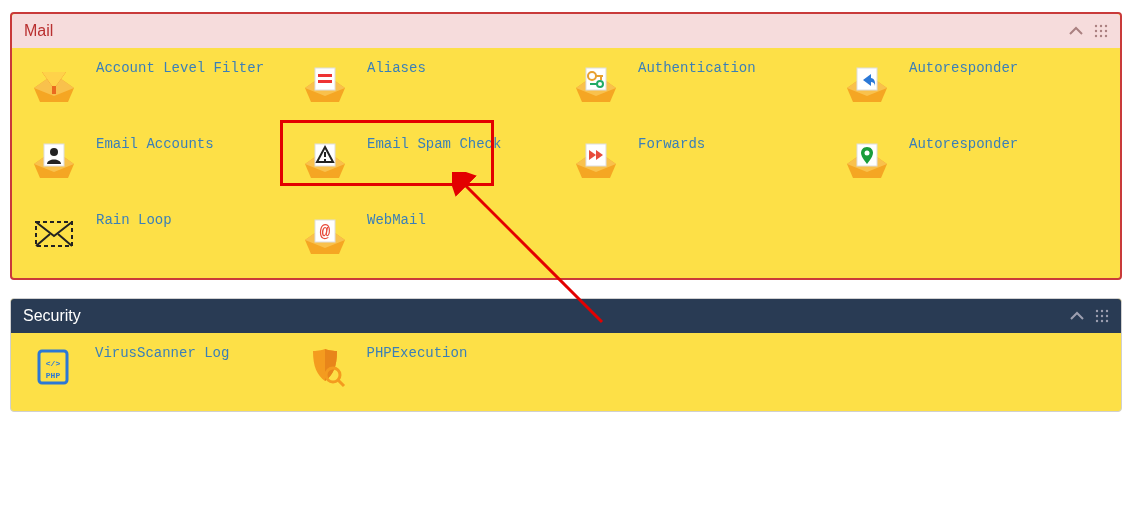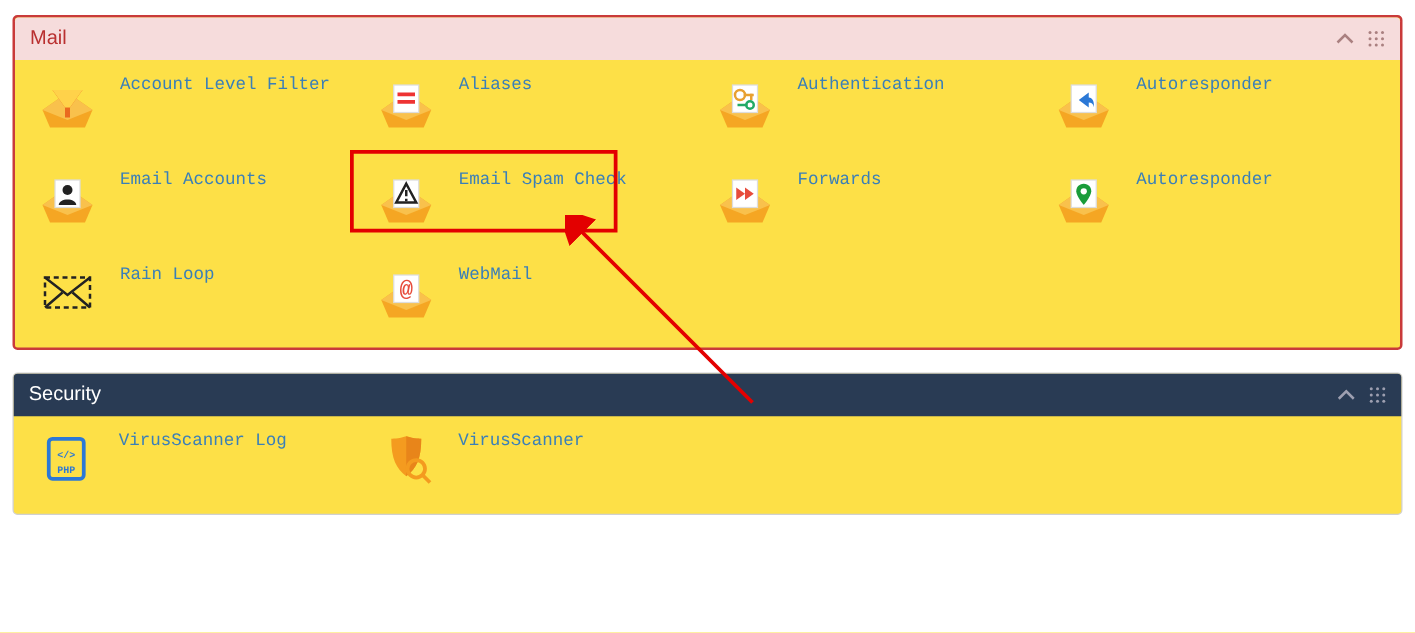--- a/index.html
+++ b/index.html
@@ -316,17 +316,17 @@
 
       <div class="item">
         <div class="icon-wrap">
           <svg class="ico" width="44" height="44" viewBox="0 0 44 44">
             <path d="M22,4 C28,6 34,6 34,6 C34,22 30,30 22,36 C14,30 10,22 10,6 C10,6 16,6 22,4 Z" fill="#f49b1f"></path>
             <path d="M22,4 C28,6 34,6 34,6 C34,22 30,30 22,36 Z" fill="#e8851a"></path>
             <circle cx="30" cy="30" r="7" fill="none" stroke="#f49b1f" stroke-width="3"></circle>
             <line x1="35" y1="35" x2="41" y2="41" stroke="#f49b1f" stroke-width="3"></line>
           </svg>
         </div>
-        <span class="label">VirusScanner</span>
+        <span class="label">PHPExecution</span>
       </div>
     </div>
   </div>
 </div>
 
 </body></html>

